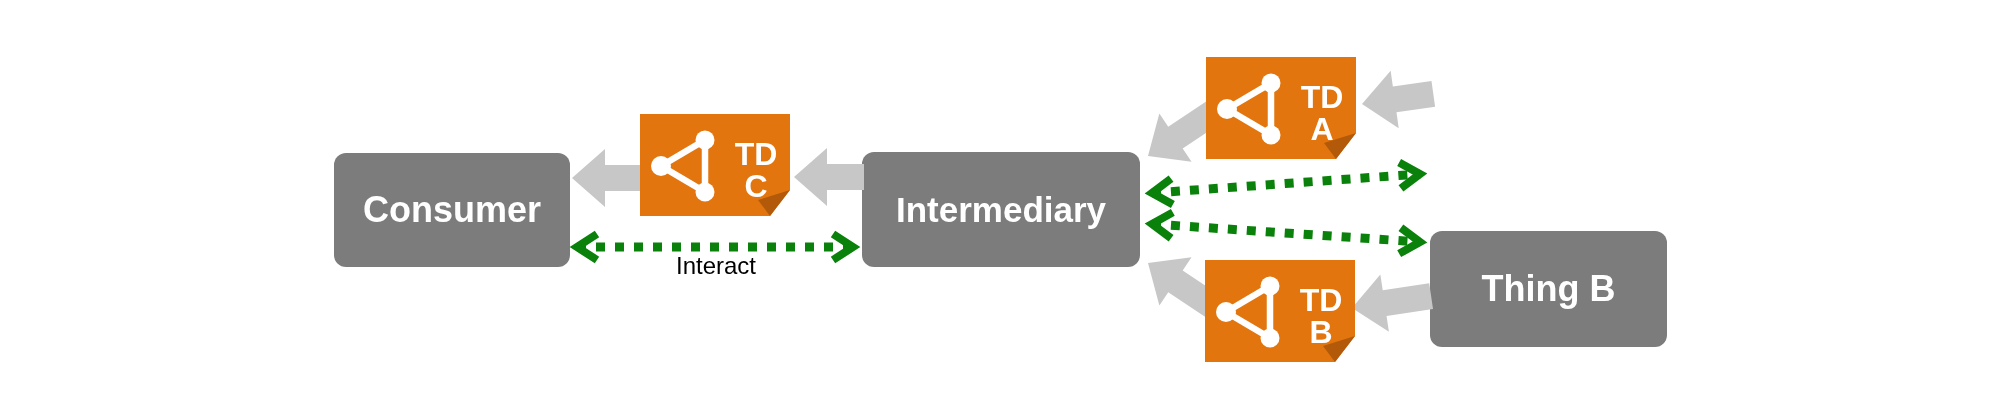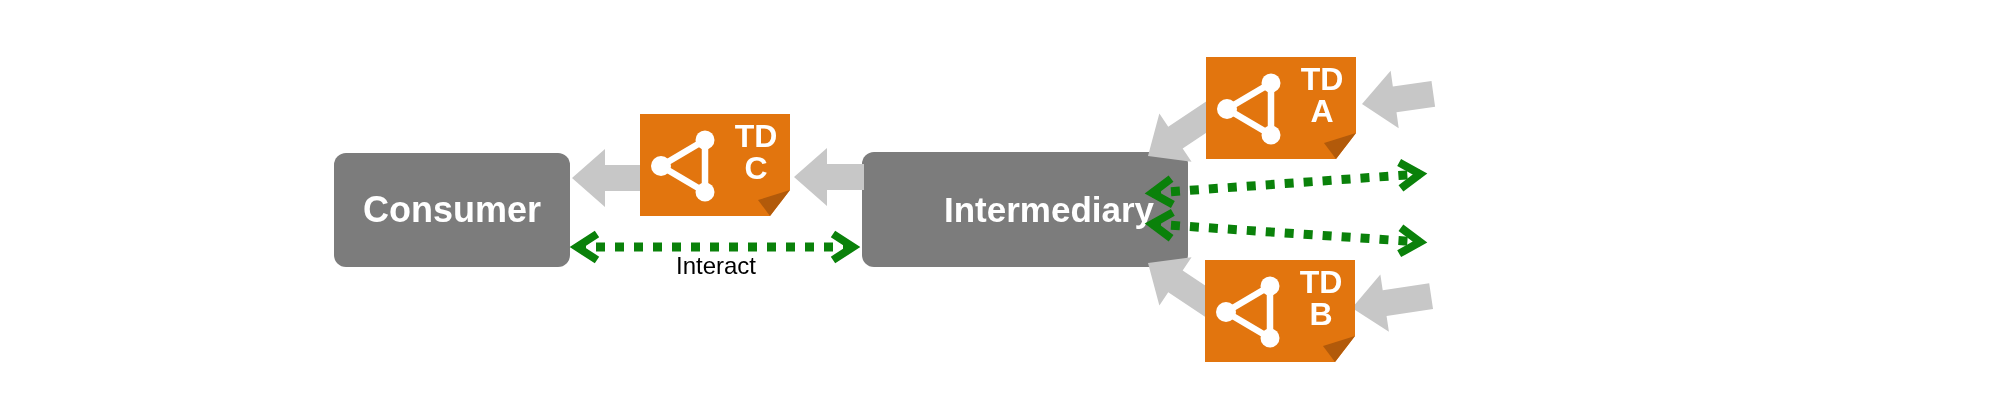--- a/index.html
+++ b/index.html
@@ -10,42 +10,42 @@
   
   .node{
     position:absolute;z-index:1;
     background:var(--node-gray,#7c7c7c);
     border-radius:12px;
     display:flex;align-items:center;justify-content:center;
     color:var(--text-white,#fff);
     font-weight:bold;font-size:36px;letter-spacing:0px;
   }
   #node-consumer{left:334px;top:153px;width:236px;height:114px;text-align:center;}
-  #node-intermediary{left:862px;top:152px;width:278px;height:115px;font-size:35px;padding-left:48px;}
+  #node-intermediary{left:862px;top:152px;width:278px;height:115px;font-size:35px;}
   #node-thing-a{left:1431px;top:66px;width:236px;height:117px;}
   #node-thing-b{left:1430px;top:231px;width:237px;height:116px;}
 
   
   #arrows{position:absolute;left:0;top:0;z-index:2;}
   .fat-arrow{fill:var(--arrow-gray,#c7c7c7);}
   .green-line{
     stroke:var(--green,#0a810a);stroke-width:9;stroke-dasharray:9 10;
     stroke-linecap:butt;fill:none;
   }
   .chev{stroke:var(--green,#0a810a);stroke-width:8;fill:none;stroke-linejoin:miter;}
 
   
   .badge{position:absolute;z-index:3;width:150px;height:102px;}
   .badge svg{position:absolute;left:0;top:0;}
   .badge-body{fill:var(--badge-orange,#e2750e);}
   .badge-fold{fill:var(--badge-fold,#b25a0a);}
   .badge-icon-line{stroke:#fff;stroke-width:6.5;}
   .badge-icon-dot{fill:#fff;}
   .badge-text{
-    position:absolute;right:2px;top:6px;width:64px;z-index:2;
+    position:absolute;right:2px;top:24px;width:64px;z-index:2;
     color:#fff;font-weight:bold;font-size:32px;line-height:1.0;
     text-align:center;
   }
   #badge-td-c{left:640px;top:114px;}
   #badge-td-a{left:1206px;top:57px;}
   #badge-td-b{left:1205px;top:260px;}
 
   
   #interact-label{
     position:absolute;z-index:4;left:591px;top:252px;width:250px;
@@ -55,20 +55,23 @@
 </head>
 <body>
 
 <div id="stage">
 
   <div class="node" id="node-consumer">
     <span>Consumer</span>
   </div>
   <div class="node" id="node-intermediary">
     <span>Intermediary</span>
+  </div>
+  <div class="node" id="node-thing-b">
+    <span>Thing B</span>
   </div>
 
   <svg id="arrows" width="2000" height="417" viewBox="0 0 2000 417">
     <defs>
       <marker id="chevMarker" markerUnits="userSpaceOnUse" markerWidth="30" markerHeight="36" viewBox="0 0 30 36" refX="24" refY="18" orient="auto-start-reverse" overflow="visible">
         <path class="chev" d="M4,5 L24,18 L4,31"></path>
       </marker>
     </defs>
 
     <g>

